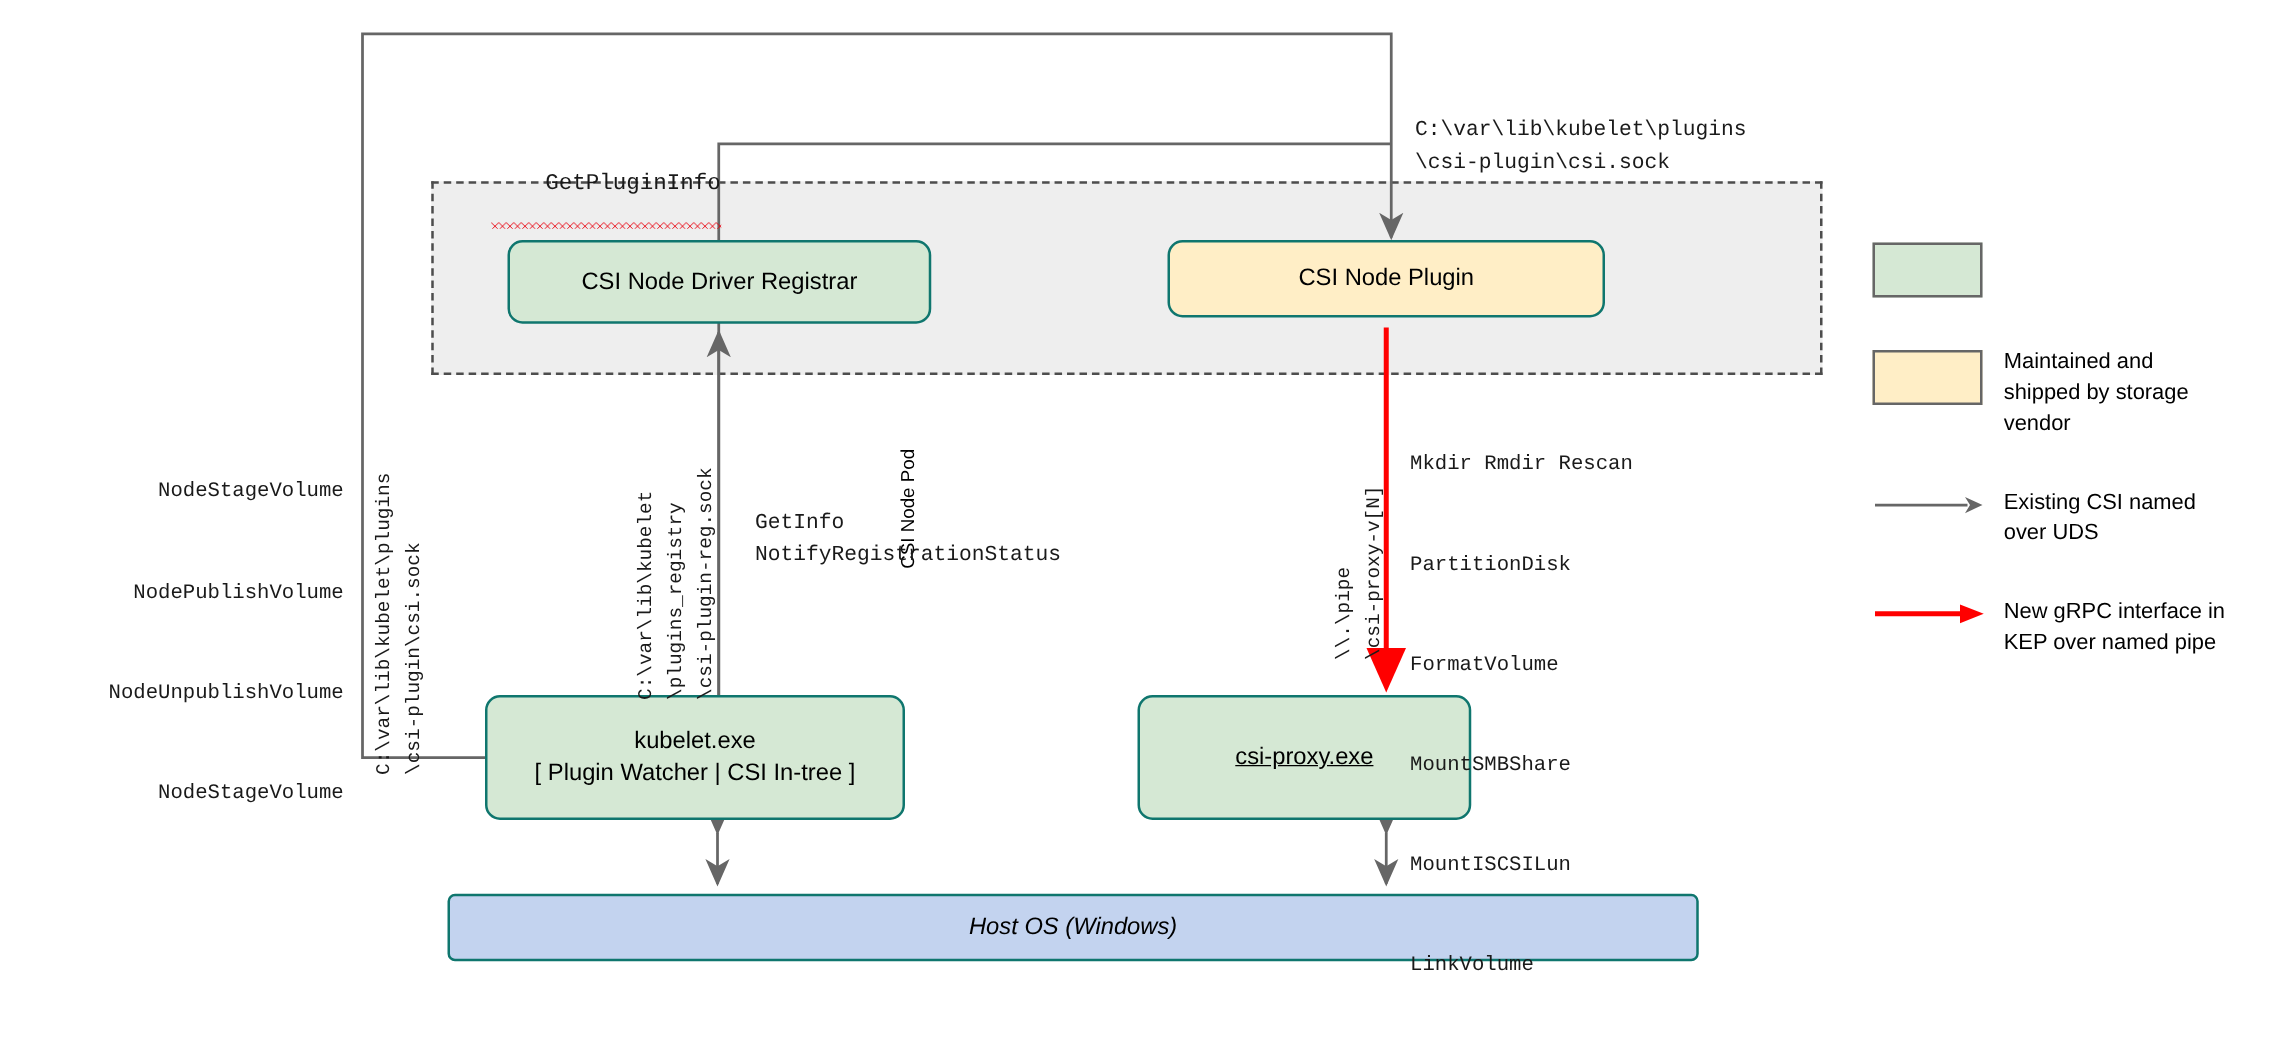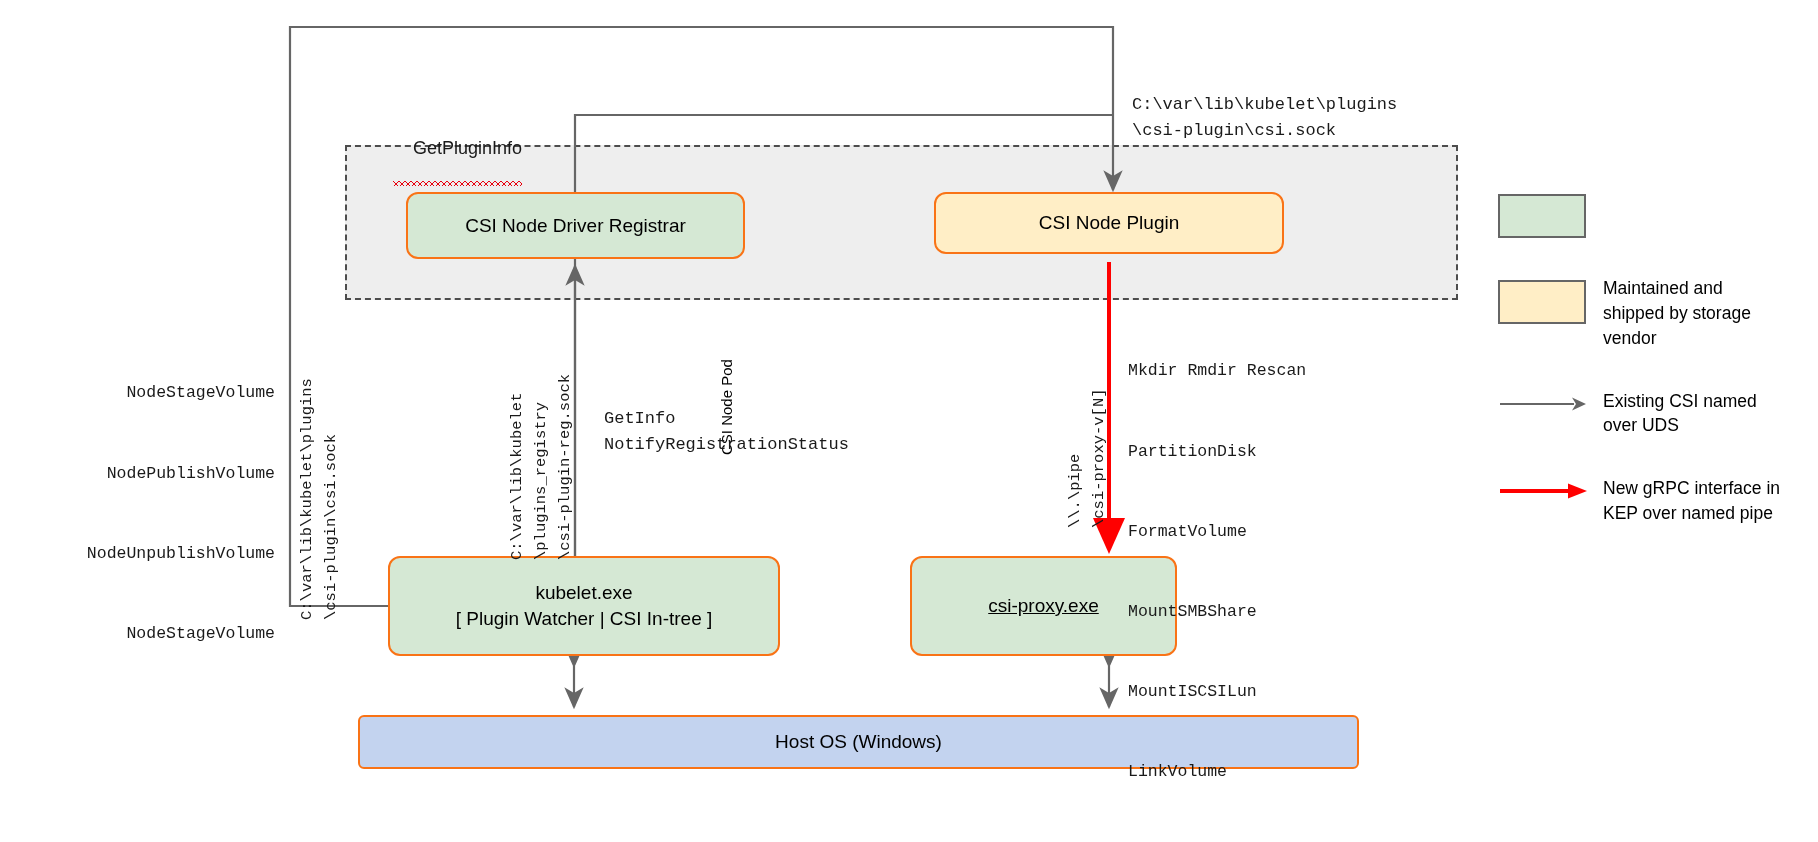--- a/index.html
+++ b/index.html
@@ -33,41 +33,41 @@
     white-space: nowrap;
     text-align: left;
   }
   #pod-label-wrap {
     position: absolute; left: 366px; top: 290px; height: 0;
   }
 
   
   .node-box {
     position: absolute;
-    border: 2px solid #f97316;
+    border: 2px solid #0f766e;
     border-radius: 12px;
     box-sizing: border-box;
     display: flex;
     flex-direction: column;
     align-items: center;
     justify-content: center;
     font-size: 19px;
     line-height: 1.35;
     text-align: center;
     color: #000;
   }
   .green { background: #d5e8d4; }
   .yellow { background: #ffeec6; }
   .blue { background: #c3d3ef; border-radius: 6px; }
 
   #box-registrar { left: 406px; top: 192px; width: 339px; height: 67px; }
   #box-plugin    { left: 934px; top: 192px; width: 350px; height: 62px; }
-  #box-kubelet   { left: 388px; top: 556px; width: 392px; height: 100px; }
+  #box-kubelet   { left: 388px; top: 556px; width: 336px; height: 100px; }
   #box-proxy     { left: 910px; top: 556px; width: 267px; height: 100px; text-decoration: underline; }
-  #box-hostos    { left: 358px; top: 715px; width: 1001px; height: 54px; font-size: 19px; }
+  #box-hostos    { left: 358px; top: 715px; width: 1001px; height: 54px; font-size: 19px; font-style: italic; }
 
   
   #wires { position: absolute; left: 0; top: 0; width: 1818px; height: 842px; }
 
   
   .textblock {
     position: absolute;
     font-family: "Liberation Mono", monospace;
     font-size: 16.5px;
     line-height: 1.62;
@@ -85,21 +85,21 @@
     white-space: pre;
     color: #1a1a1a;
     transform: rotate(-90deg);
     transform-origin: 0 0;
   }
 
   
   #getplugininfo {
     position: absolute;
     left: 393px; top: 117px;
-    font-family: Liberation Sans, sans-serif;
+    font-family: Liberation Mono, monospace;
     font-size: 18px;
     color: #1a1a1a;
     white-space: pre;
   }
   #getplugininfo .squig {
     display: block;
     height: 5px;
     margin-top: 1px;
     background-image:
       linear-gradient(45deg, transparent 45%, #e8000d 45%, #e8000d 55%, transparent 55%),

